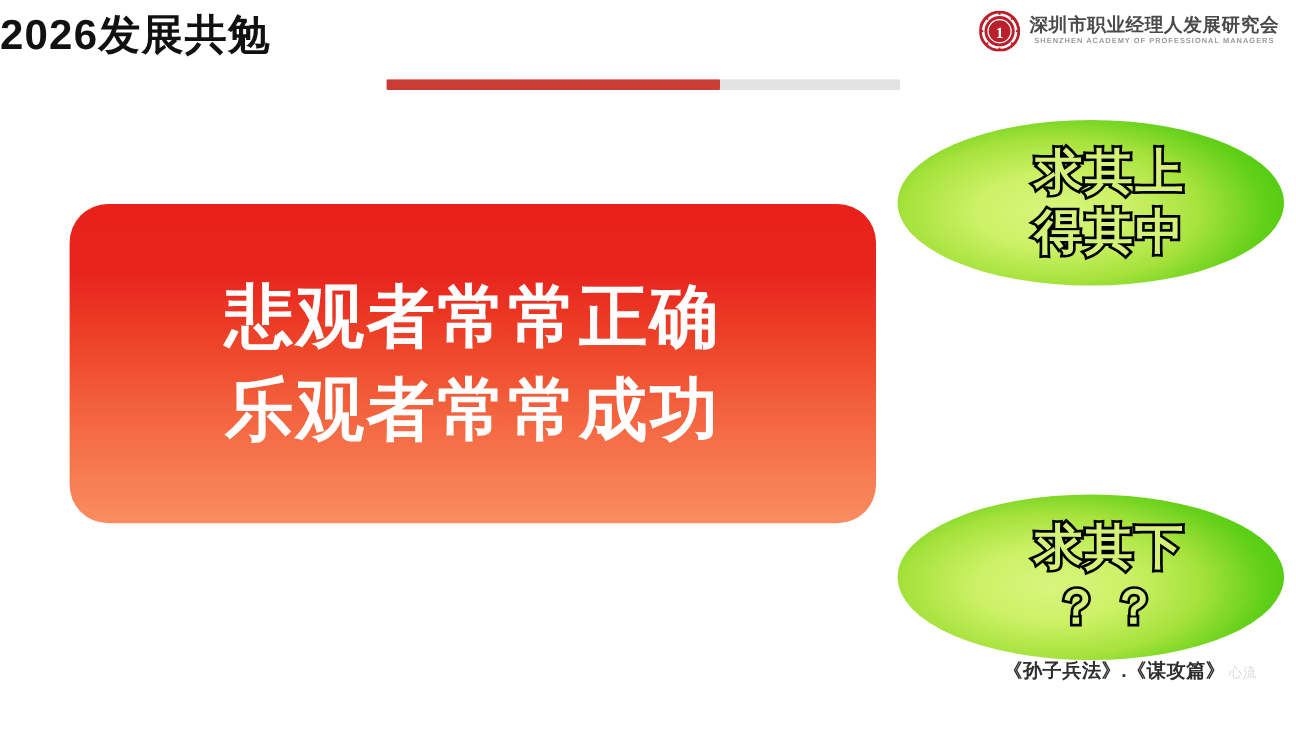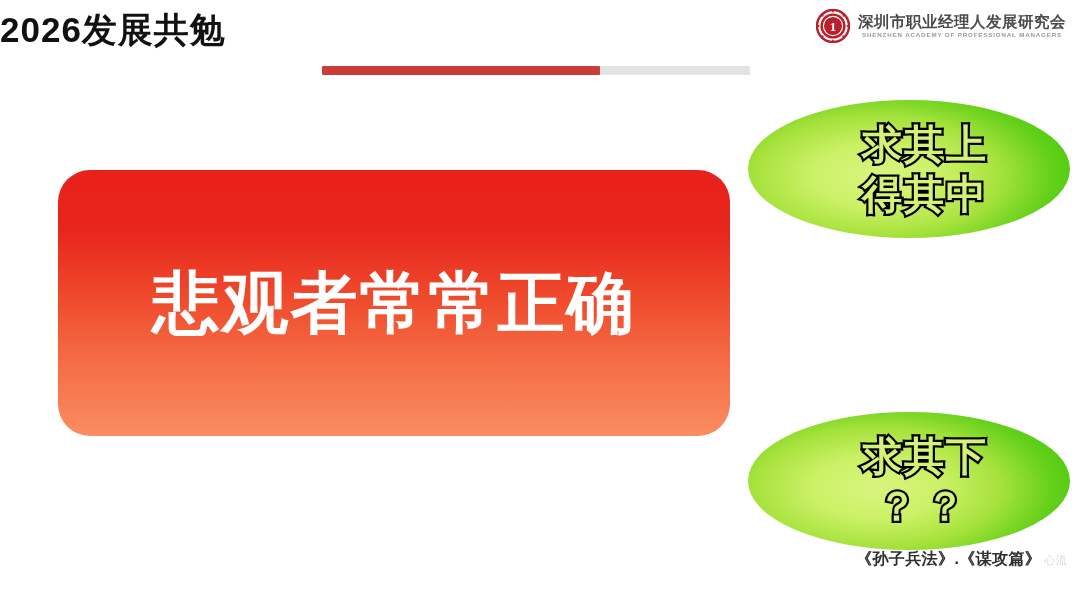--- a/index.html
+++ b/index.html
@@ -110,21 +110,21 @@
                 #ef4a2c 48%,
                 #f56c45 72%,
                 #fa8d61 100%);
     display: flex;
     flex-direction: column;
     align-items: center;
     justify-content: center;
   }
   .quote-line {
     color: #ffffff;
-    font-size: 67px;
+    font-size: 57px;
     font-weight: 900;
     letter-spacing: 2px;
     line-height: 78px;
     white-space: nowrap;
     text-align: center;
   }
 
   
   .ellipse {
     position: absolute;
@@ -166,21 +166,21 @@
     paint-order: stroke fill;
     white-space: nowrap;
   }
   .ellipse-line.marks {
     letter-spacing: 8px;
   }
 
   
   .citation {
     position: absolute;
-    left: 856px;
+    left: 836px;
     top: 549px;
     font-size: 16px;
     font-weight: 700;
     color: #2f2f2f;
     letter-spacing: 0.4px;
     white-space: nowrap;
   }
   .citation-watermark {
     margin-left: 3px;
     font-size: 11px;
@@ -220,20 +220,21 @@
       </svg>
     </span>
     <span class="logo-wordmark">
       <span class="logo-cn">深圳市职业经理人发展研究会</span>
       <span class="logo-en">SHENZHEN ACADEMY OF PROFESSIONAL MANAGERS</span>
     </span>
   </div>
 
   <div class="quote-panel">
     <div class="quote-line">悲观者常常正确</div>
+    <div class="quote-line">乐观者常常成功</div>
   </div>
 
   <div class="ellipse ellipse-1">
     <div class="ellipse-text">
       <div class="ellipse-line">求其上</div>
       <div class="ellipse-line">得其中</div>
     </div>
   </div>
 
 

